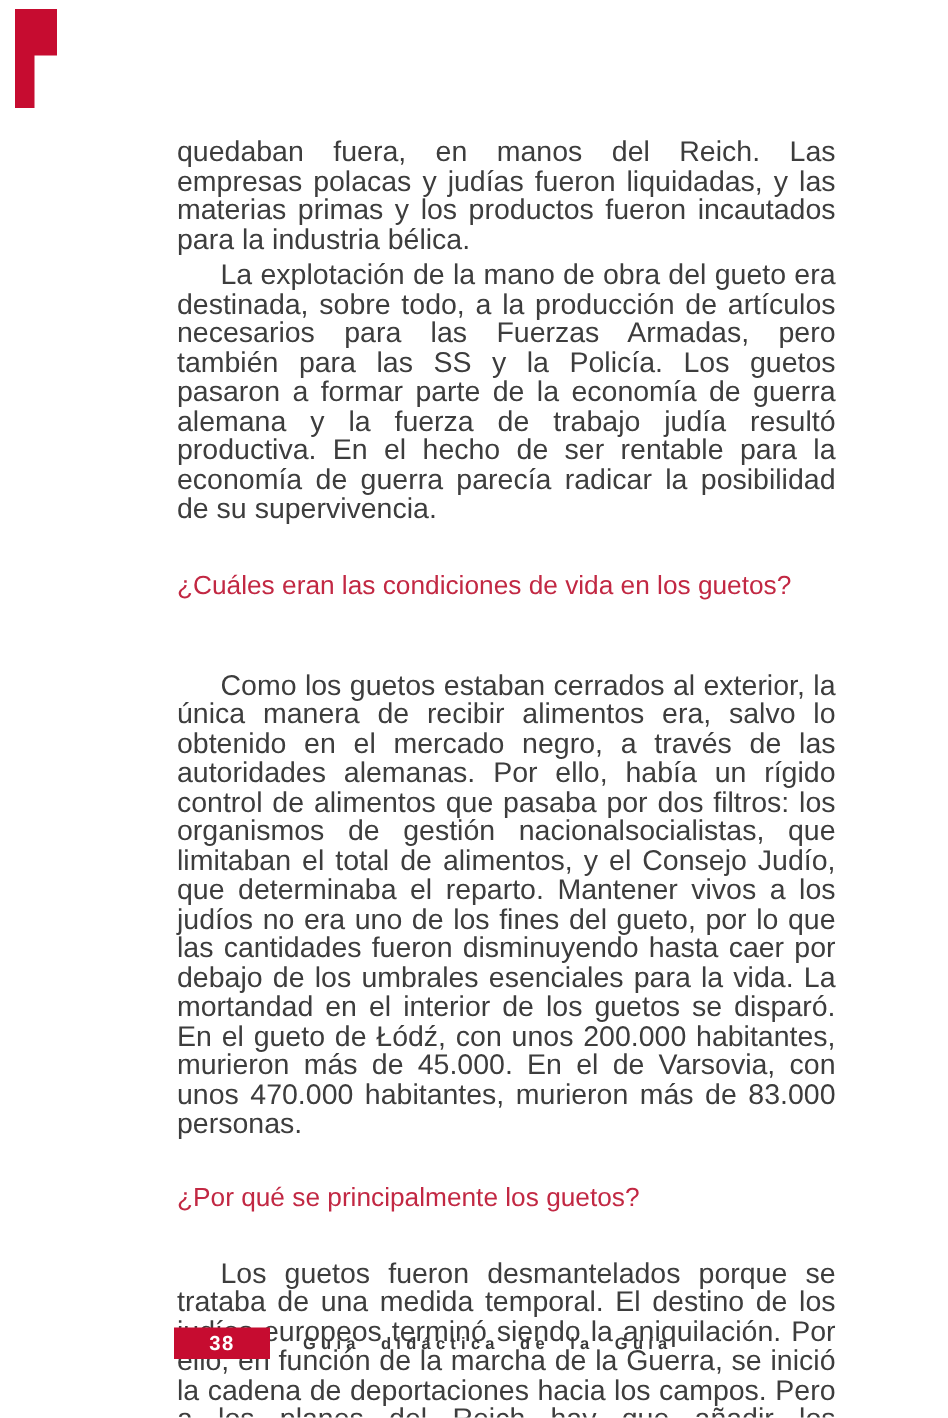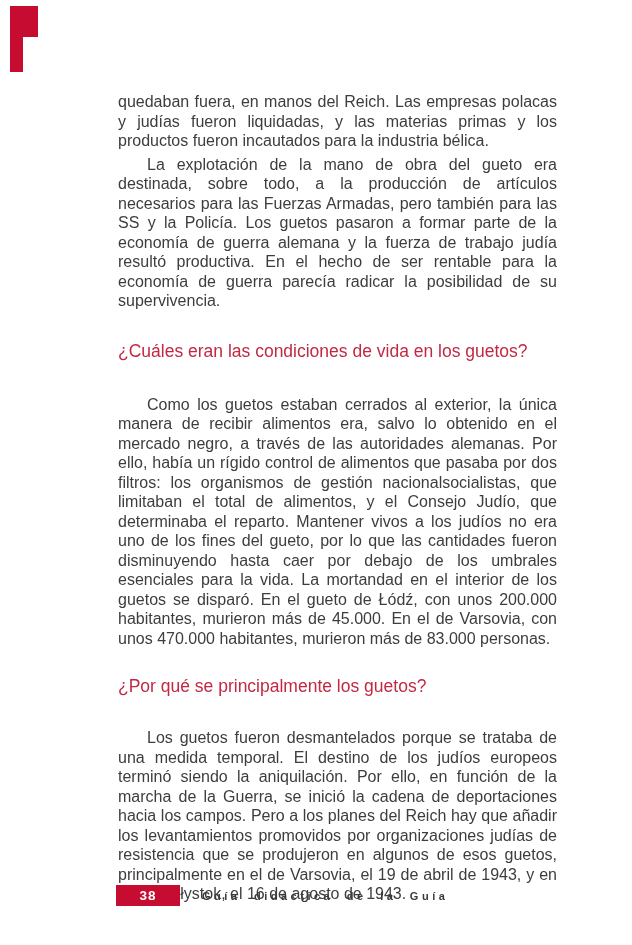--- a/index.html
+++ b/index.html
@@ -24,35 +24,35 @@
     width: 28px;
     height: 66px;
   }
   .content {
     position: absolute;
     left: 118px;
     top: 92px;
     width: 439px;
   }
   .para {
-    font-size: 16px;
+    font-size: 19px;
     line-height: 19.5px;
     color: var(--body-ink);
     text-align: justify;
     text-justify: inter-word;
   }
   .para.indent { text-indent: 29px; }
   .para + .para { margin-top: 4px; }
   .section-heading {
     font-size: 17.5px;
     line-height: 21px;
     font-weight: 400;
     color: var(--heading-red);
     margin-top: 30px;
-    margin-bottom: 33px;
+    margin-bottom: 47px;
   }
   #heading-2 { margin-top: 28px; margin-bottom: 31px; }
   .footer {
     position: absolute;
     left: 116px;
     top: 885px;
     display: flex;
     align-items: center;
   }
   .page-number-box {

